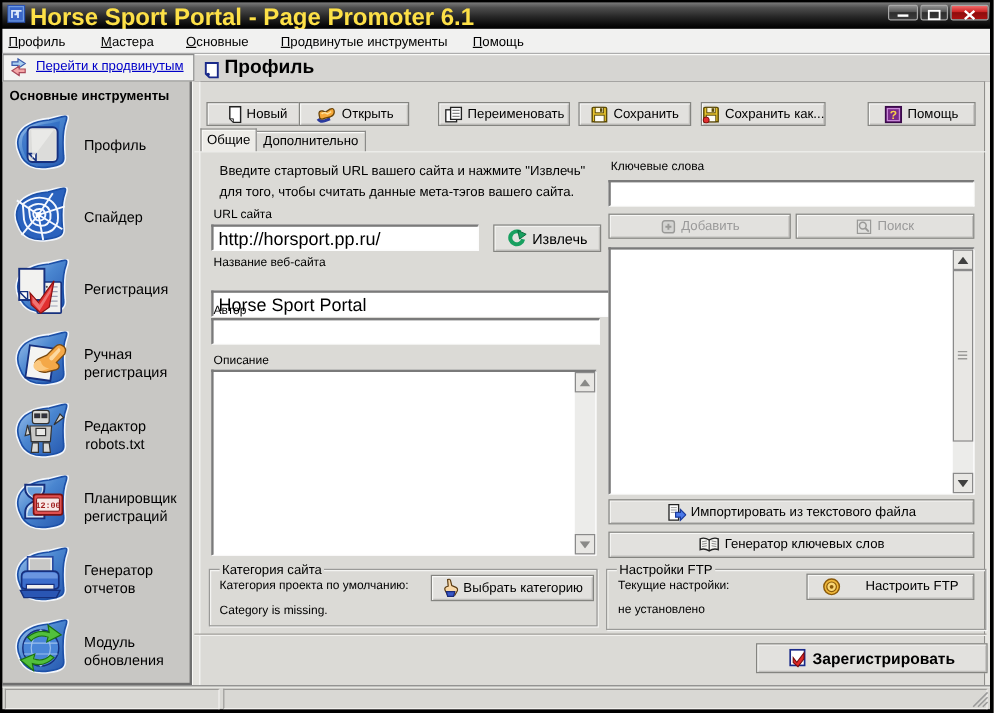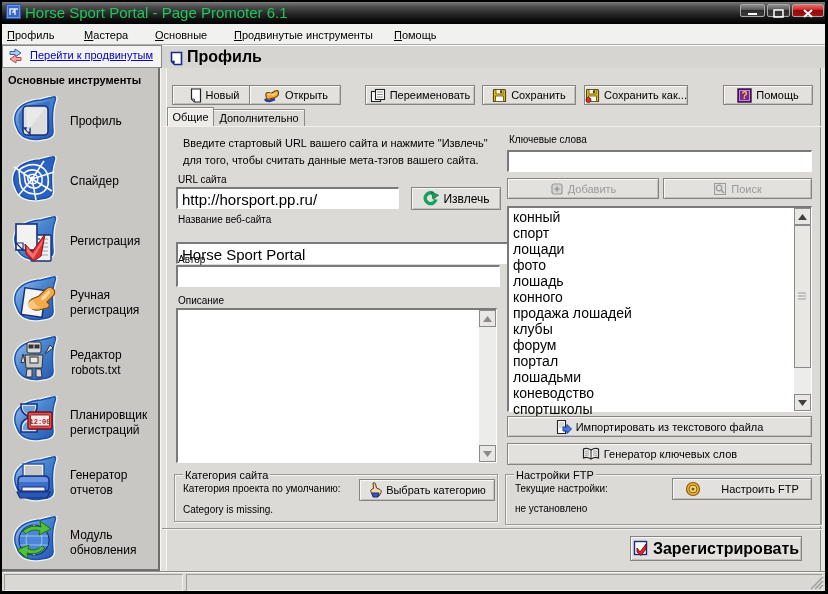--- a/index.html
+++ b/index.html
@@ -1,20 +1,20 @@
 <!DOCTYPE html>
 <html><head>
 <meta charset="utf-8">
 <style>
 html,body{margin:0;padding:0;width:828px;height:594px;overflow:hidden;}
 body{background:#000;font-family:"Liberation Sans",sans-serif;color:#000;}
 .abs{position:absolute;}
 #titlebar{left:2px;top:2px;width:823px;height:22px;
  background:linear-gradient(180deg,#7c7c7c 0%,#4e4e4e 20%,#262626 55%,#0a0a0a 85%,#000 100%);}
-#title{left:25px;top:4px;color:#22c55e;font-size:15px;font-weight:normal;letter-spacing:0px;}
+#title{left:25px;top:4px;color:#fde047;font-size:20px;font-weight:bold;letter-spacing:0px;}
 .winbtn{top:4px;height:13px;border-radius:2px;border:1px solid #a8a8a8;box-sizing:border-box;}
 #btnmin{left:740px;width:25px;background:linear-gradient(180deg,#8f8f8f,#555 45%,#2e2e2e 50%,#3a3a3a);}
 #btnmax{left:767px;width:23px;background:linear-gradient(180deg,#8f8f8f,#555 45%,#2e2e2e 50%,#3a3a3a);}
 #btncls{left:792px;width:32px;background:linear-gradient(180deg,#f06a6a,#c22 45%,#8d0d0d 50%,#a11);}
 #menubar{left:2px;top:24px;width:823px;height:21px;background:#f1f1f0;border-bottom:1px solid #adadad;box-sizing:border-box;}
 .menu{top:29px;font-size:11px;}
 .menu u{text-decoration:underline;}
 #hdrrow{left:2px;top:45px;width:823px;height:23px;background:#d6d5d2;border-top:1px solid #fafaf8;box-sizing:border-box;}
 #gotoadv{left:2px;top:45px;width:160px;height:23px;background:#f3f3f1;border:1px solid #8a8a8a;box-sizing:border-box;}
 #gotolink{left:30px;top:49px;font-size:11px;color:#0000c8;text-decoration:underline;}
@@ -320,21 +320,20 @@
   </div>
 <div class="abs btn dis" style="left:663px;top:178px;width:149px;height:21px;">
     <svg width="14" height="14">
       <rect x="1.5" y="1.5" width="11" height="11" fill="#e0e0de" stroke="#9a9a98" stroke-width="1"></rect>
       <circle cx="6" cy="6" r="2.8" fill="none" stroke="#9a9a98" stroke-width="1.3"></circle>
       <path d="M8 8 L11 11" stroke="#9a9a98" stroke-width="1.6"></path>
     </svg>
     <span>Поиск</span>
   </div>
 <div class="abs inp" style="left:507px;top:206px;width:305px;height:206px;font-size:14px;line-height:16px;">
-    <span class="txt" style="top:1px;">конный<br>спорт<br>лощади<br>фото<br>лошадь<br>конного<br>продажа лошадей<br>клубы<br>форум<br>портал<br>лошадьми<br>коневодство<br>спортшколы</span>
 <div class="vscroll" style="position:absolute;right:0;top:0;width:17px;height:203px;background:#ececea;">
  <div class="sbtn" style="left:0;top:0;width:17px;height:17px;">
         <svg width="9" height="6">
           <path d="M4.5 0 L9 6 L0 6 Z" fill="#404040"></path>
         </svg>
       </div>
  <div class="sbtn" style="left:0;bottom:0;width:17px;height:17px;">
         <svg width="9" height="6">
           <path d="M0 0 L9 0 L4.5 6 Z" fill="#404040"></path>
         </svg>
@@ -371,21 +370,21 @@
 <div class="abs btn" style="left:672px;top:478px;width:140px;height:22px;gap:20px;">
     <svg width="16" height="16">
       <circle cx="8" cy="8" r="6.5" fill="#f0b83a" stroke="#8a5a0a" stroke-width="1.2"></circle>
       <circle cx="8" cy="8" r="4" fill="#fad878" stroke="#8a5a0a" stroke-width="1"></circle>
       <circle cx="8" cy="8" r="1.6" fill="#8a5a0a"></circle>
     </svg>
     <span>Настроить FTP</span>
   </div>
 <div class="abs lbl" style="left:515px;top:503px;">не установлено</div>
 
-<div class="abs btn" style="left:630px;top:536px;width:172px;height:25px;font-weight:bold;font-size:16px;">
+<div class="abs btn" style="left:630px;top:536px;width:193px;height:25px;font-weight:bold;font-size:13px;">
     <svg width="16" height="17">
       <rect x="1.5" y="1.5" width="12" height="13" fill="#fff" stroke="#1a2a8a" stroke-width="1.4"></rect>
       <path d="M4 8 L7 12 L13 4 L13 9 L8 15.5 L4 12 Z" fill="#e02828" stroke="#7a0a0a" stroke-width="0.9"></path>
     </svg>
     <span>Зарегистрировать</span>
   </div>
 <div class="abs" style="left:162px;top:528px;width:660px;height:1px;background:#969590;"></div>
 <div class="abs" style="left:162px;top:529px;width:660px;height:1px;background:#f2f1ee;"></div>
 
 <div class="abs" id="statusbar"></div>

